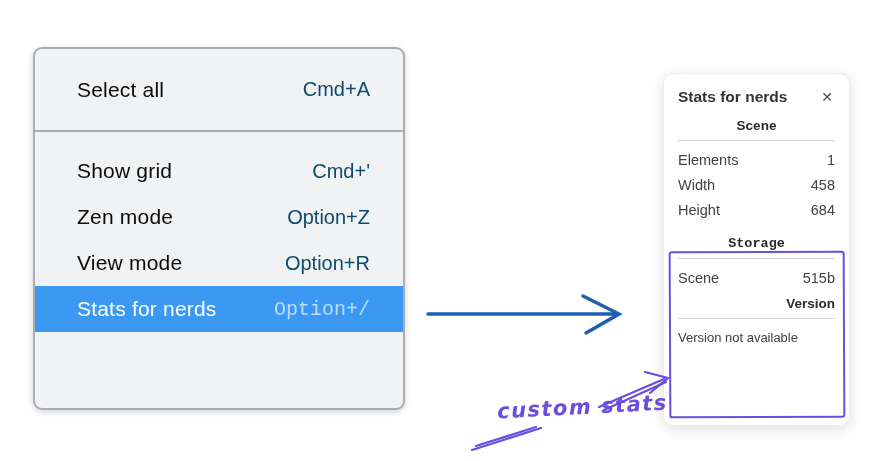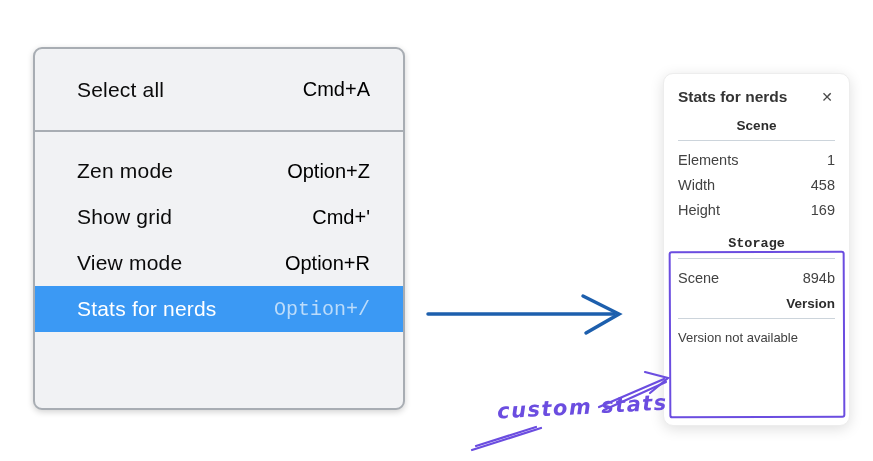--- a/index.html
+++ b/index.html
@@ -38,21 +38,21 @@
     padding-right: 33px;
     cursor: default;
   }
   .menu-row .label {
     font-size: 21px;
     color: #0b0b0b;
     letter-spacing: 0.2px;
   }
   .menu-row .shortcut {
     font-size: 20px;
-    color: #000000;
+    color: #0c4a6e;
   }
   .row-first {
     height: 81px;
   }
   .menu-separator {
     height: 0;
     border-top: 2px solid #a8adb3;
   }
   .menu-group {
     padding-top: 16px;
@@ -181,26 +181,26 @@
 <div class="stage">
 
   <div class="context-menu">
     <div class="menu-row row-first">
       <span class="label">Select all</span>
       <span class="shortcut">Cmd+A</span>
     </div>
     <div class="menu-separator"></div>
     <div class="menu-group">
       <div class="menu-row">
+        <span class="label">Show grid</span>
+        <span class="shortcut">Cmd+'</span>
+      </div>
+      <div class="menu-row">
         <span class="label">Zen mode</span>
         <span class="shortcut">Option+Z</span>
-      </div>
-      <div class="menu-row">
-        <span class="label">Show grid</span>
-        <span class="shortcut">Cmd+'</span>
       </div>
       <div class="menu-row">
         <span class="label">View mode</span>
         <span class="shortcut">Option+R</span>
       </div>
       <div class="menu-row highlighted">
         <span class="label">Stats for nerds</span>
         <span class="shortcut">Option+/</span>
       </div>
     </div>
@@ -218,30 +218,30 @@
       <div class="stat-row">
         <span>Elements</span>
         <span>1</span>
       </div>
       <div class="stat-row">
         <span>Width</span>
         <span>458</span>
       </div>
       <div class="stat-row">
         <span>Height</span>
-        <span>169</span>
+        <span>684</span>
       </div>
     </div>
 
     <div class="section section-storage">
       <div class="section-title">Storage</div>
       <hr class="section-rule">
       <div class="stat-row">
         <span>Scene</span>
-        <span>894b</span>
+        <span>515b</span>
       </div>
     </div>
 
     <div class="section section-version">
       <div class="section-title">Version</div>
       <hr class="section-rule">
       <div class="version-note">Version not available</div>
     </div>
   </div>
 

